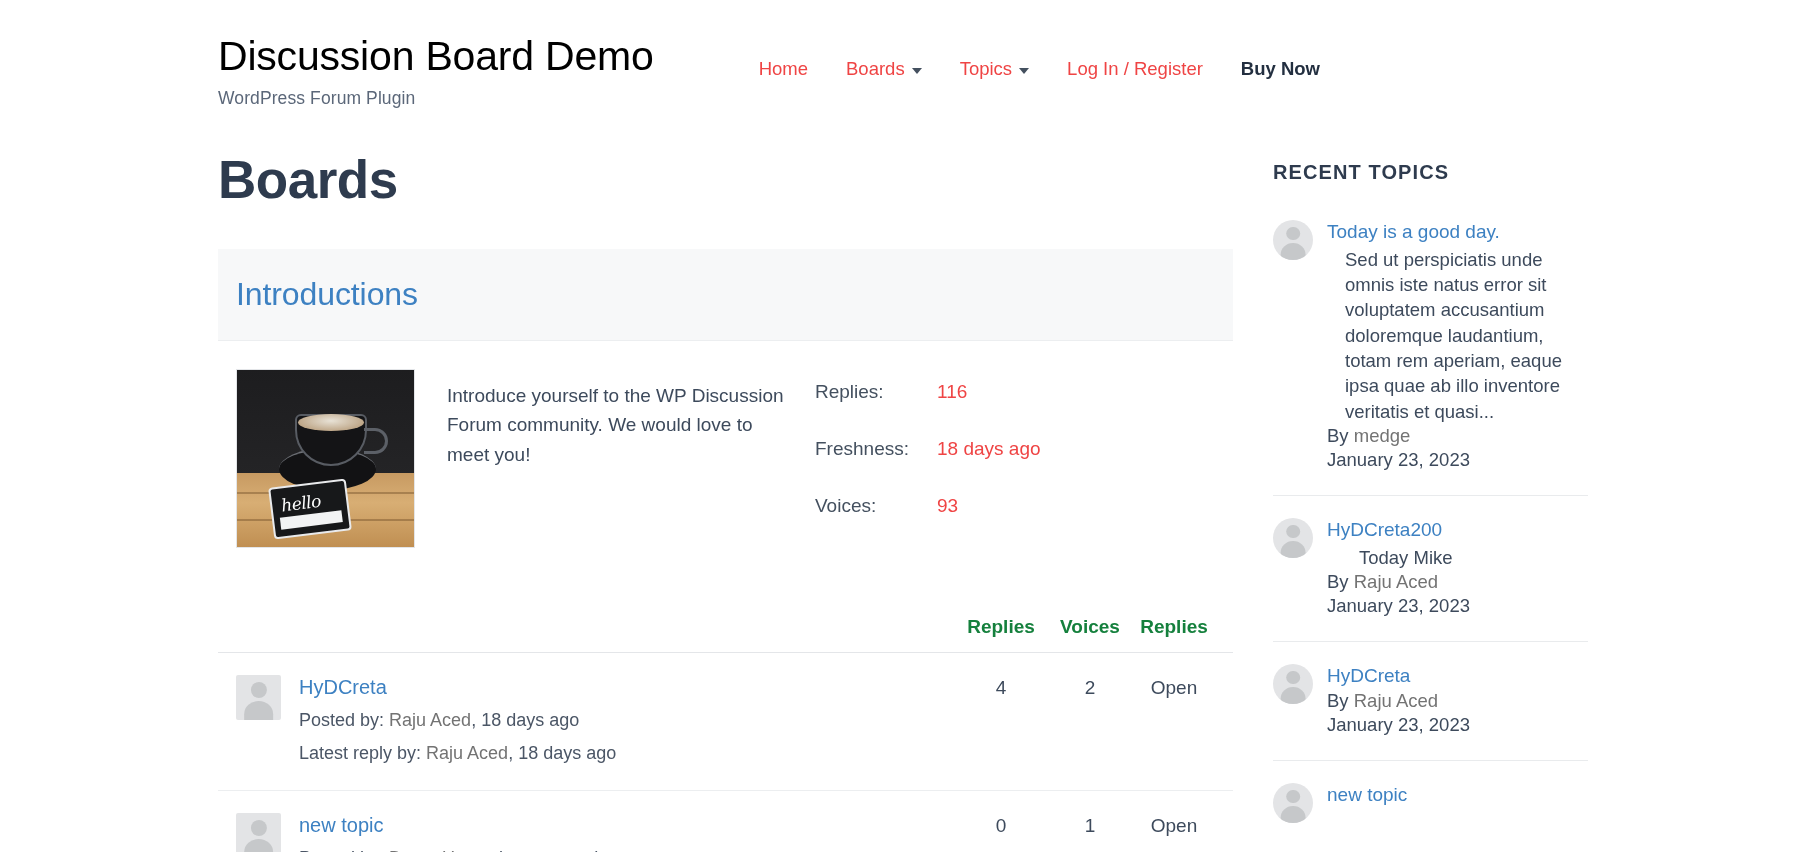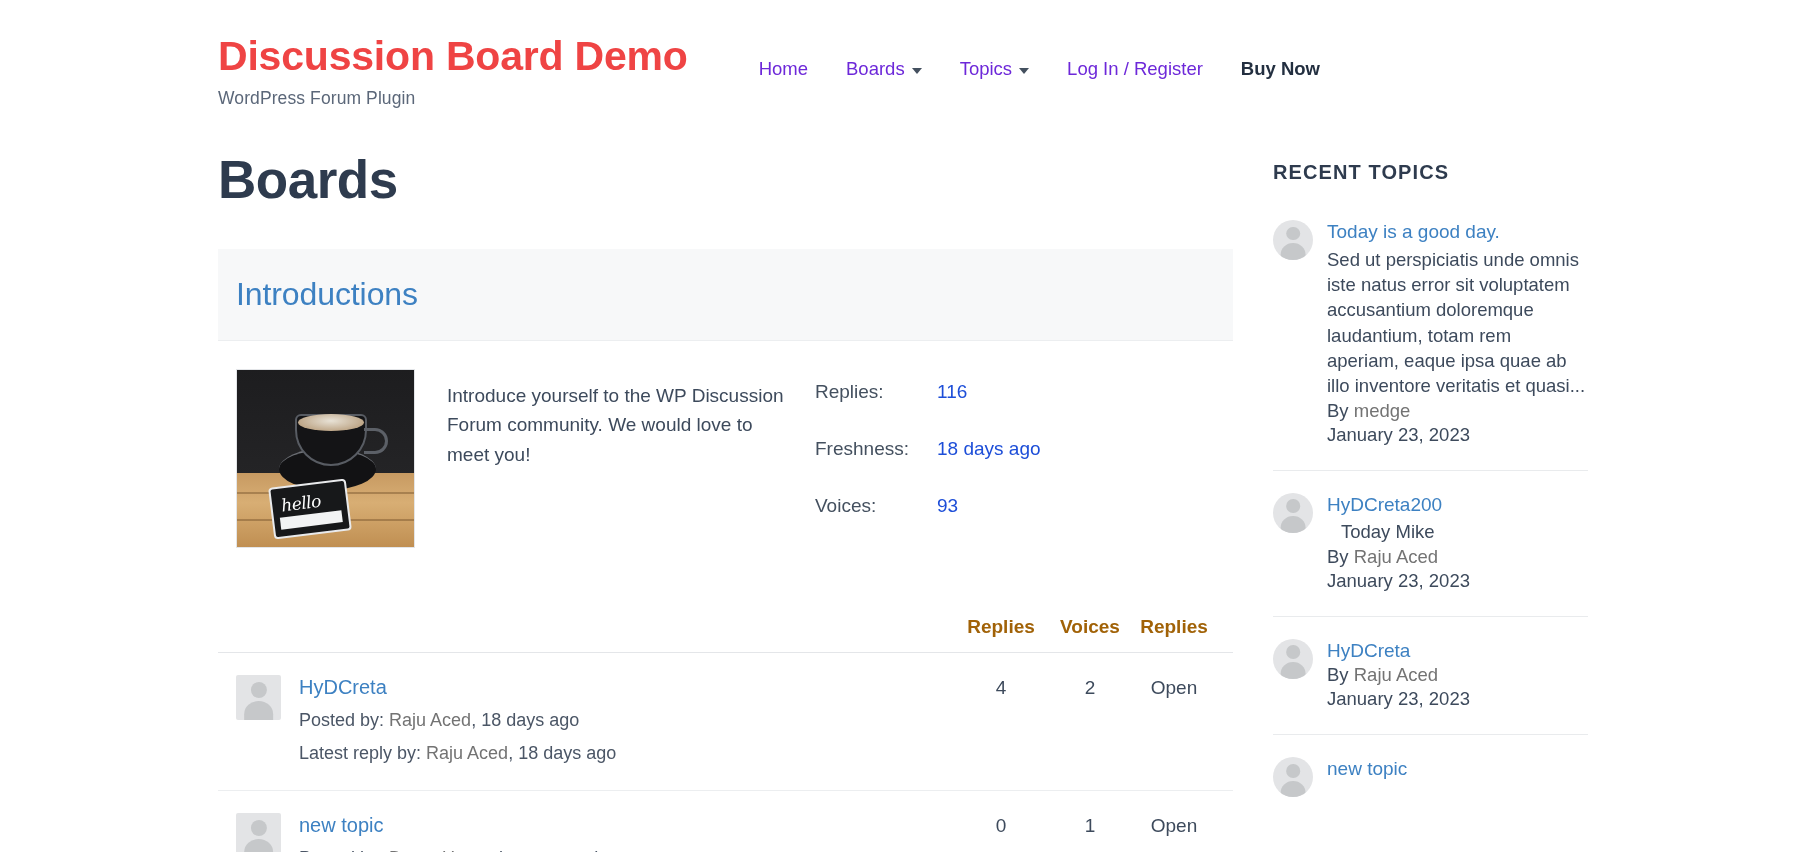--- a/index.html
+++ b/index.html
@@ -29,23 +29,23 @@
     display: flex;
     align-items: flex-start;
     justify-content: space-between;
     padding: 30px 480px 0 218px;
   }
 
   .branding { padding-top: 4px; }
 
   .site-title {
     font-size: 41px;
-    font-weight: 700;
+    font-weight: 400;
     line-height: 1.12;
-    color: #ef4444;
+    color: #000000;
     letter-spacing: -0.2px;
     white-space: nowrap;
   }
 
   .site-tagline {
     font-size: 17.5px;
     font-weight: 400;
     color: #5b6779;
     margin-top: 8px;
     letter-spacing: 0.1px;
@@ -54,21 +54,21 @@
   .main-nav {
     display: flex;
     align-items: center;
     gap: 38px;
     padding-top: 28px;
     white-space: nowrap;
   }
 
   .nav-item {
     font-size: 18.5px;
-    color: #6d28d9;
+    color: #ef4444;
     display: inline-flex;
     align-items: center;
     gap: 7px;
     cursor: pointer;
   }
 
   .nav-item.is-strong {
     font-weight: 700;
     color: #232f40;
   }
@@ -244,42 +244,42 @@
 
   .stat-label {
     width: 122px;
     flex: none;
     font-size: 19px;
     color: #44505f;
   }
 
   .stat-value {
     font-size: 19px;
-    color: #1d4ed8;
+    color: #ef4444;
   }
 
   
   .topic-table {
     width: 1015px;
     margin-top: 42px;
   }
 
   .topic-head {
     display: flex;
     align-items: flex-end;
     border-bottom: 1px solid #e4e6e9;
     padding: 0 18px 14px 0;
   }
 
   .th-spacer { flex: 1; }
 
   .th-col {
     font-size: 19px;
     font-weight: 700;
-    color: #a16207;
+    color: #15803d;
     text-align: center;
   }
   .th-replies { width: 92px; }
   .th-voices  { width: 86px; }
   .th-status  { width: 82px; }
 
   .topic-row {
     display: flex;
     align-items: flex-start;
     border-bottom: 1px solid #eceef0;
@@ -387,20 +387,21 @@
     cursor: pointer;
     line-height: 1.3;
     display: block;
   }
 
   .rt-excerpt {
     font-size: 18.5px;
     line-height: 1.37;
     color: #3d4a5c;
     margin-top: 2px;
+    margin-left: 18px;
   }
 
   .rt-excerpt.indent { text-indent: 14px; }
 
   .rt-by {
     font-size: 18.5px;
     color: #3d4a5c;
     margin-top: 1px;
   }
 

